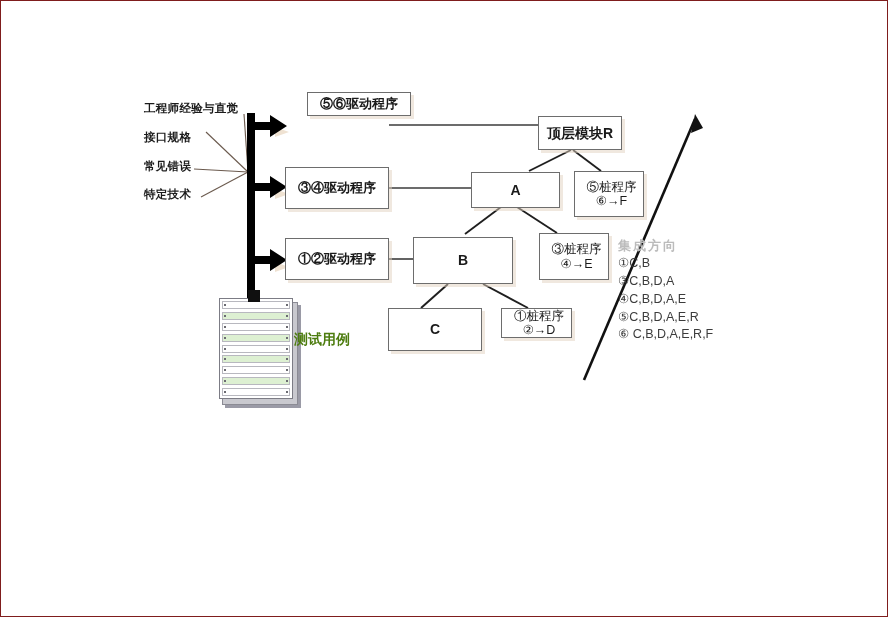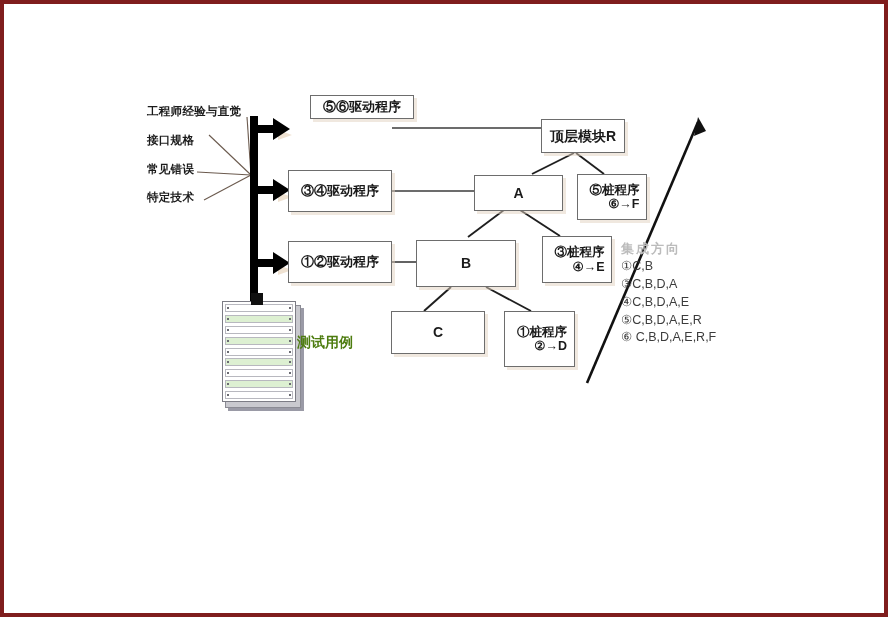--- a/index.html
+++ b/index.html
@@ -9,21 +9,21 @@
   }
   body {
     font-family: "Liberation Sans", sans-serif;
   }
   #page {
     position: relative;
     width: 888px;
     height: 617px;
     background: #ffffff;
     overflow: hidden;
-    border: 4px solid #7f1d1d;
+    border: 1px solid #7f1d1d;
     box-sizing: border-box;
   }
   #diagram {
     position: absolute;
     left: 0; top: 0;
     width: 888px;
     height: 617px;
   }
 
   
@@ -37,21 +37,21 @@
     justify-content: center;
     color: #1a1a1a;
     line-height: 1.15;
     text-align: center;
     box-shadow: 3px 3px 0 rgba(226, 210, 192, 0.50);
   }
   .box .line { display: block; white-space: nowrap; }
 
   .box-driver  { font-size: 13px; font-weight: bold; letter-spacing: 0px; }
   .box-module  { font-size: 14px; font-weight: bold; }
-  .box-stub    { font-size: 12.5px; font-weight: bold; text-align: right; }
+  .box-stub    { font-size: 12.5px; font-weight: normal; text-align: center; }
   .box-stub .inner { padding-left: 5px; }
 
   
   .leftlabel {
     position: absolute;
     font-size: 11.5px;
     font-weight: bold;
     color: #1b1b1b;
     white-space: nowrap;
     letter-spacing: 0.3px;
@@ -246,21 +246,21 @@
     </div>
   </div>
 
   <div class="box box-stub" style="left:538px; top:232px; width:70px; height:47px;">
     <div class="inner">
       <span class="line">③桩程序</span>
       <span class="line">④→E</span>
     </div>
   </div>
 
-  <div class="box box-stub" style="left:500px; top:307px; width:71px; height:56px;">
+  <div class="box box-stub" style="left:500px; top:307px; width:71px; height:30px;">
     <div class="inner">
       <span class="line">①桩程序</span>
       <span class="line">②→D</span>
     </div>
   </div>
 
   <div id="tcstack">
     <div class="stack-shadow"></div>
     <div class="stack-mid"></div>
     <div class="stack-body">

